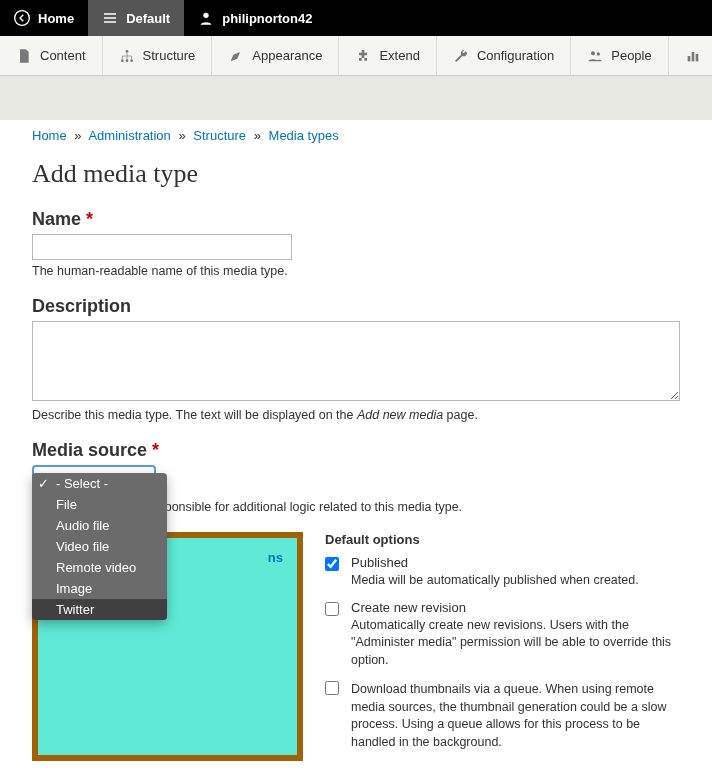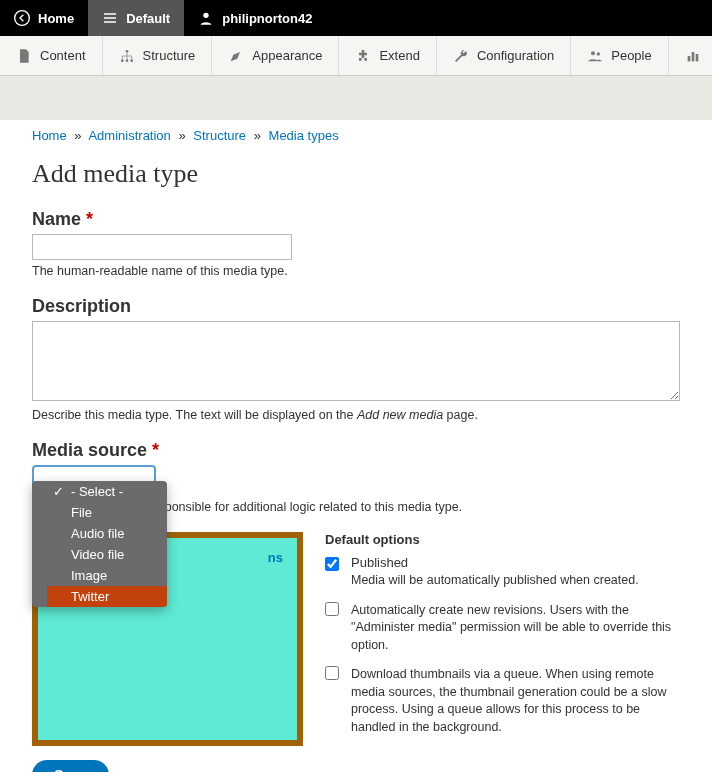--- a/index.html
+++ b/index.html
@@ -19,24 +19,24 @@
     h1 { font-family: Georgia, "Times New Roman", serif; font-weight: normal; font-size: 26px; margin: 8px 0 20px 0; color: #333; }
     .form-label { font-weight: bold; font-size: 18px; margin-bottom: 4px; display: block; }
     .required-star { color: #c00; }
     .text-input { width: 260px; height: 26px; border: 1px solid #b8b8b8; padding: 2px 6px; font-size: 13px; }
     .text-area { width: 100%; height: 80px; border: 1px solid #b8b8b8; padding: 4px 6px; font-size: 13px; resize: vertical; }
     .help-text { font-size: 12.5px; color: #333; margin-top: 4px; }
     .help-text em { font-style: italic; }
     .form-row { margin-bottom: 18px; }
     .select-wrapper { position: relative; display: inline-block; }
     .select-placeholder { width: 124px; height: 24px; border: 2px solid #5b9dd9; border-radius: 4px; background: #fff; }
-    .select-dropdown { position: absolute; top: 16px; left: 0; width: 135px; background: #6b6b6b; border-radius: 4px; overflow: hidden; z-index: 1000; box-shadow: 0 4px 12px rgba(0,0,0,0.3); padding-left: 15px; }
+    .select-dropdown { position: absolute; top: 8px; left: 0; width: 135px; background: #6b6b6b; border-radius: 4px; overflow: hidden; z-index: 1000; box-shadow: 0 4px 12px rgba(0,0,0,0.3); }
     .select-option { color: #fff; padding: 3px 10px 3px 24px; font-size: 13px; cursor: pointer; position: relative; }
     .select-option.selected::before { content: "✓"; position: absolute; left: 6px; }
-    .select-option.highlighted { background: #c2410c; }
+    .select-option.highlighted { background: #404040; }
     .lower-layout { display: flex; gap: 0; margin-top: 16px; }
     .vert-tabs { width: 271px; background: #5eead4; border: 6px solid #a16207; padding: 0; min-height: 200px; }
     .vert-tab { padding: 12px 14px; color: #0074bd; font-weight: bold; font-size: 13px; cursor: pointer; }
     .detail-pane { flex: 1; padding-left: 22px; }
     fieldset { border: none; }
     legend { font-weight: bold; font-size: 13px; margin-bottom: 8px; padding: 0; }
     .check-row { margin-bottom: 10px; display: flex; align-items: flex-start; gap: 12px; }
     .check-row input[type=checkbox] { margin-top: 2px; width: 14px; height: 14px; }
     .check-label-block { flex: 1; }
     .check-label { font-size: 13px; color: #333; }
@@ -161,20 +161,21 @@
       <span>Media source</span>
       <span class="required-star">*</span>
     </label>
     <div class="select-wrapper">
       <div class="select-placeholder"></div>
       <div class="select-dropdown" id="dropdown">
           <div class="select-option selected">- Select -</div>
           <div class="select-option">File</div>
           <div class="select-option">Audio file</div>
           <div class="select-option">Video file</div>
+          <div class="select-option">Remote video</div>
           <div class="select-option">Image</div>
           <div class="select-option highlighted">Twitter</div>
         </div>
     </div>
     <div class="help-text" style="margin-top:8px;">Media source that is responsible for additional logic related to this media type.</div>
   </div>
 
   
   <div class="lower-layout">
     <div class="vert-tabs">
@@ -187,20 +188,21 @@
             <div class="check-row">
               <input type="checkbox" checked="" style="">
               <div class="check-label-block">
                 <div class="check-label">Published</div>
                 <div class="check-desc">Media will be automatically published when created.</div>
               </div>
             </div>
             <div class="check-row">
               <input type="checkbox" style="">
               <div class="check-label-block">
+                <div class="check-label">Create new revision</div>
                 <div class="check-desc">Automatically create new revisions. Users with the "Administer media" permission will be able to override this option.</div>
               </div>
             </div>
             <div class="check-row">
               <input type="checkbox" style="">
               <div class="check-label-block">
                 <div class="check-desc">Download thumbnails via a queue. When using remote media sources, the thumbnail generation could be a slow process. Using a queue allows for this process to be handled in the background.</div>
               </div>
             </div>
           </div>

